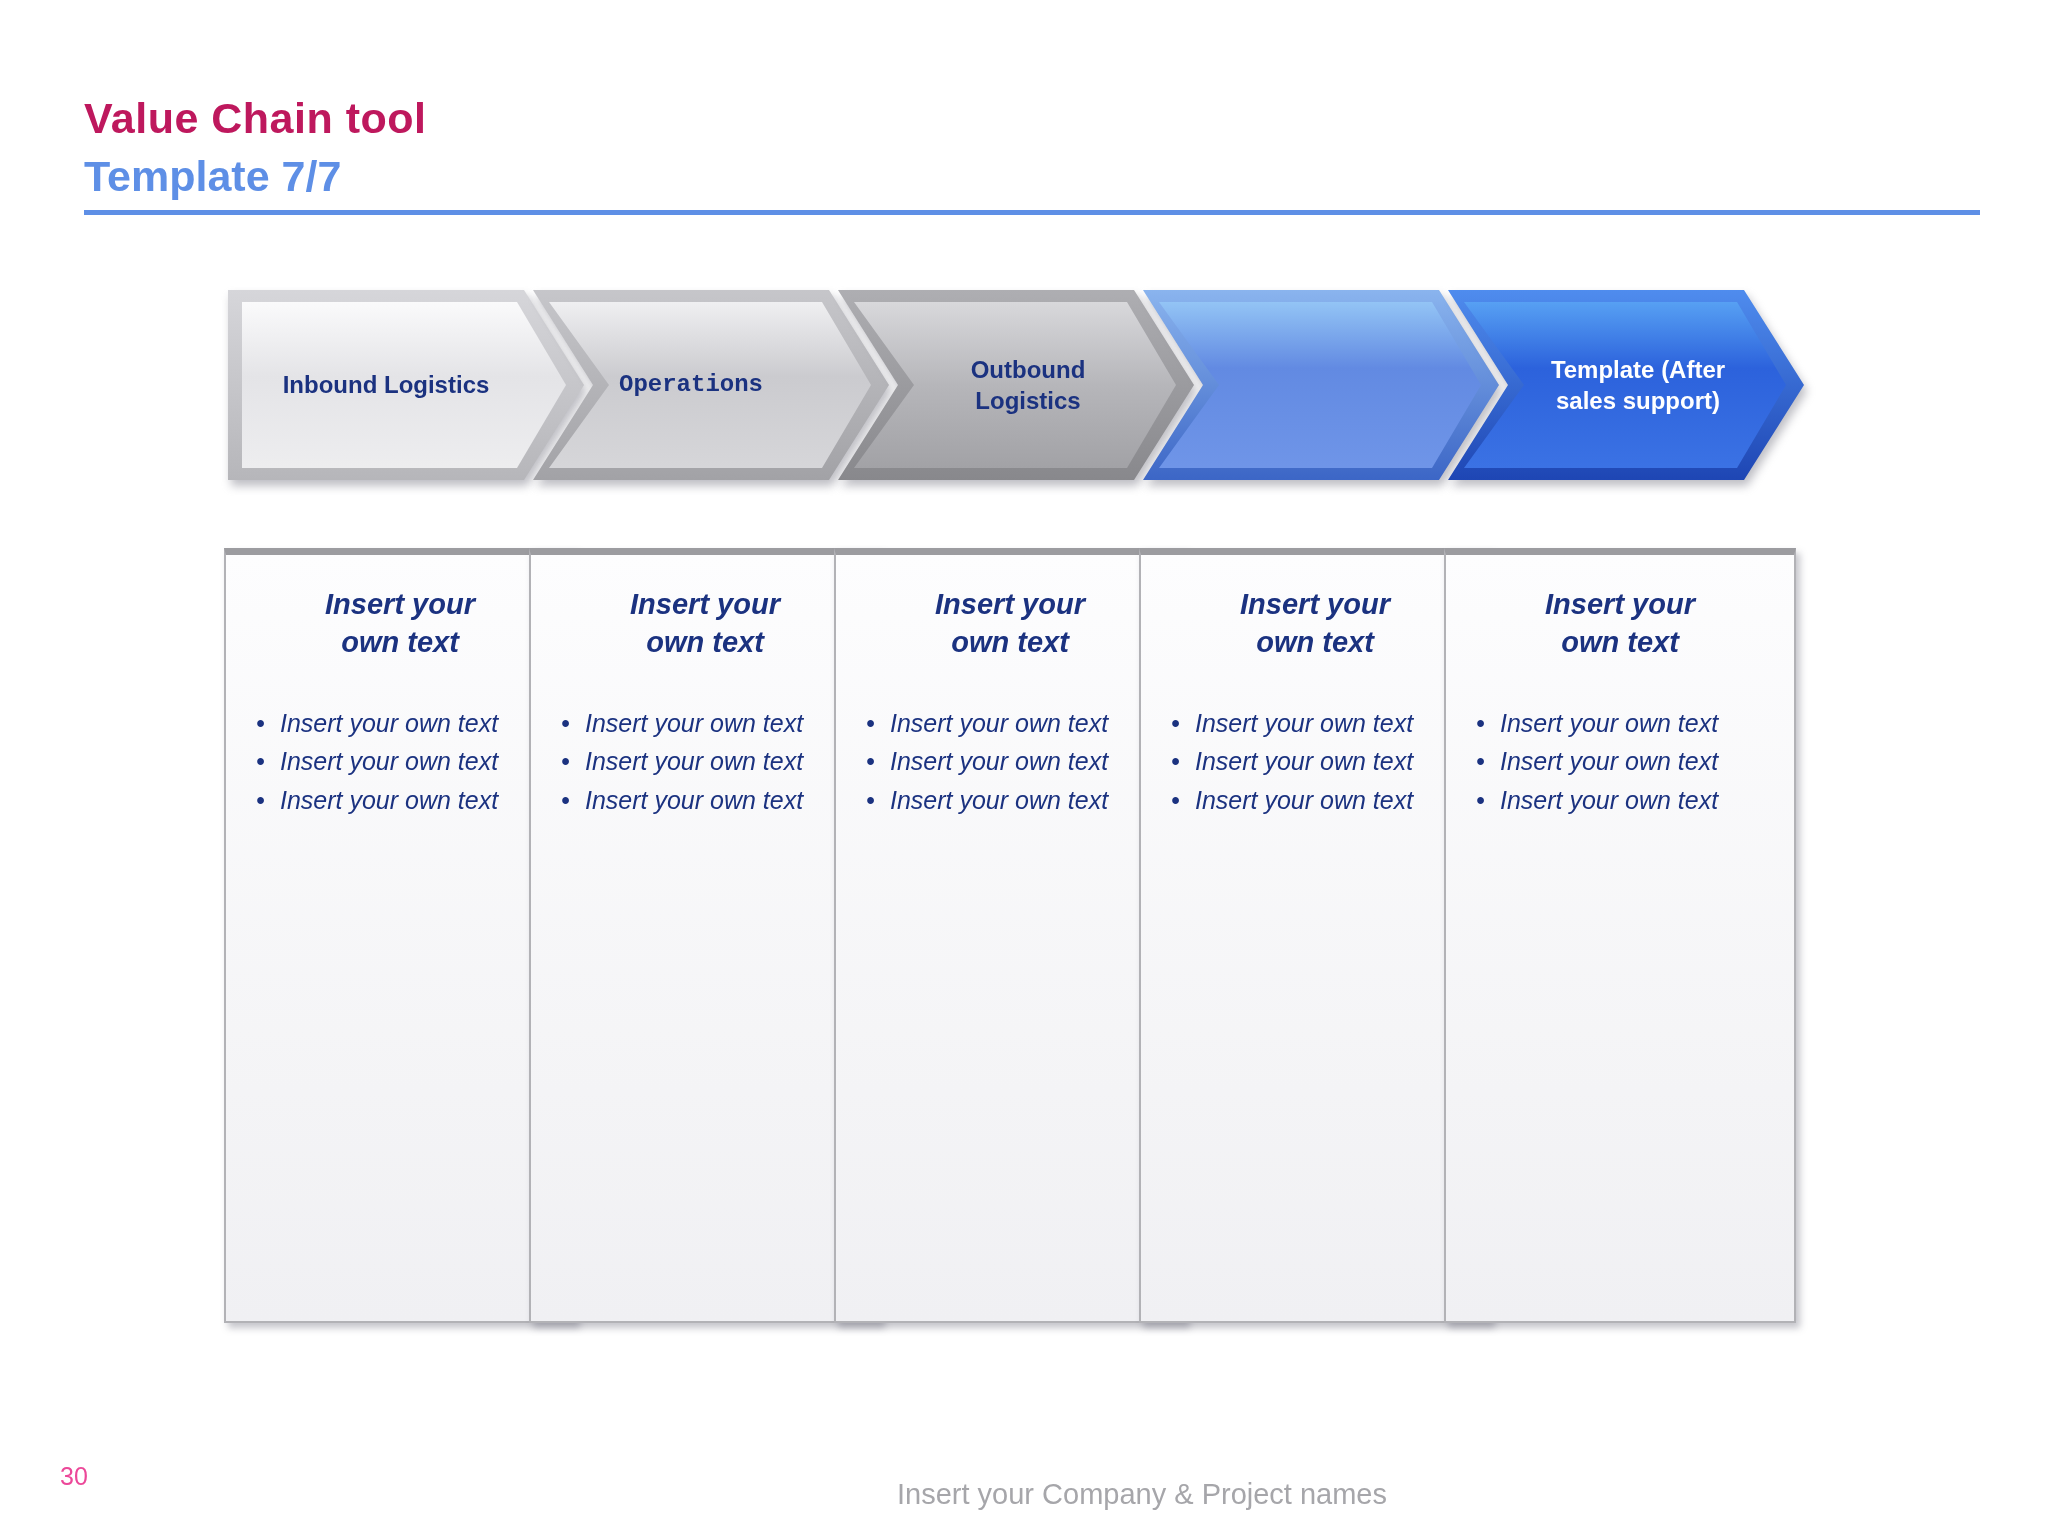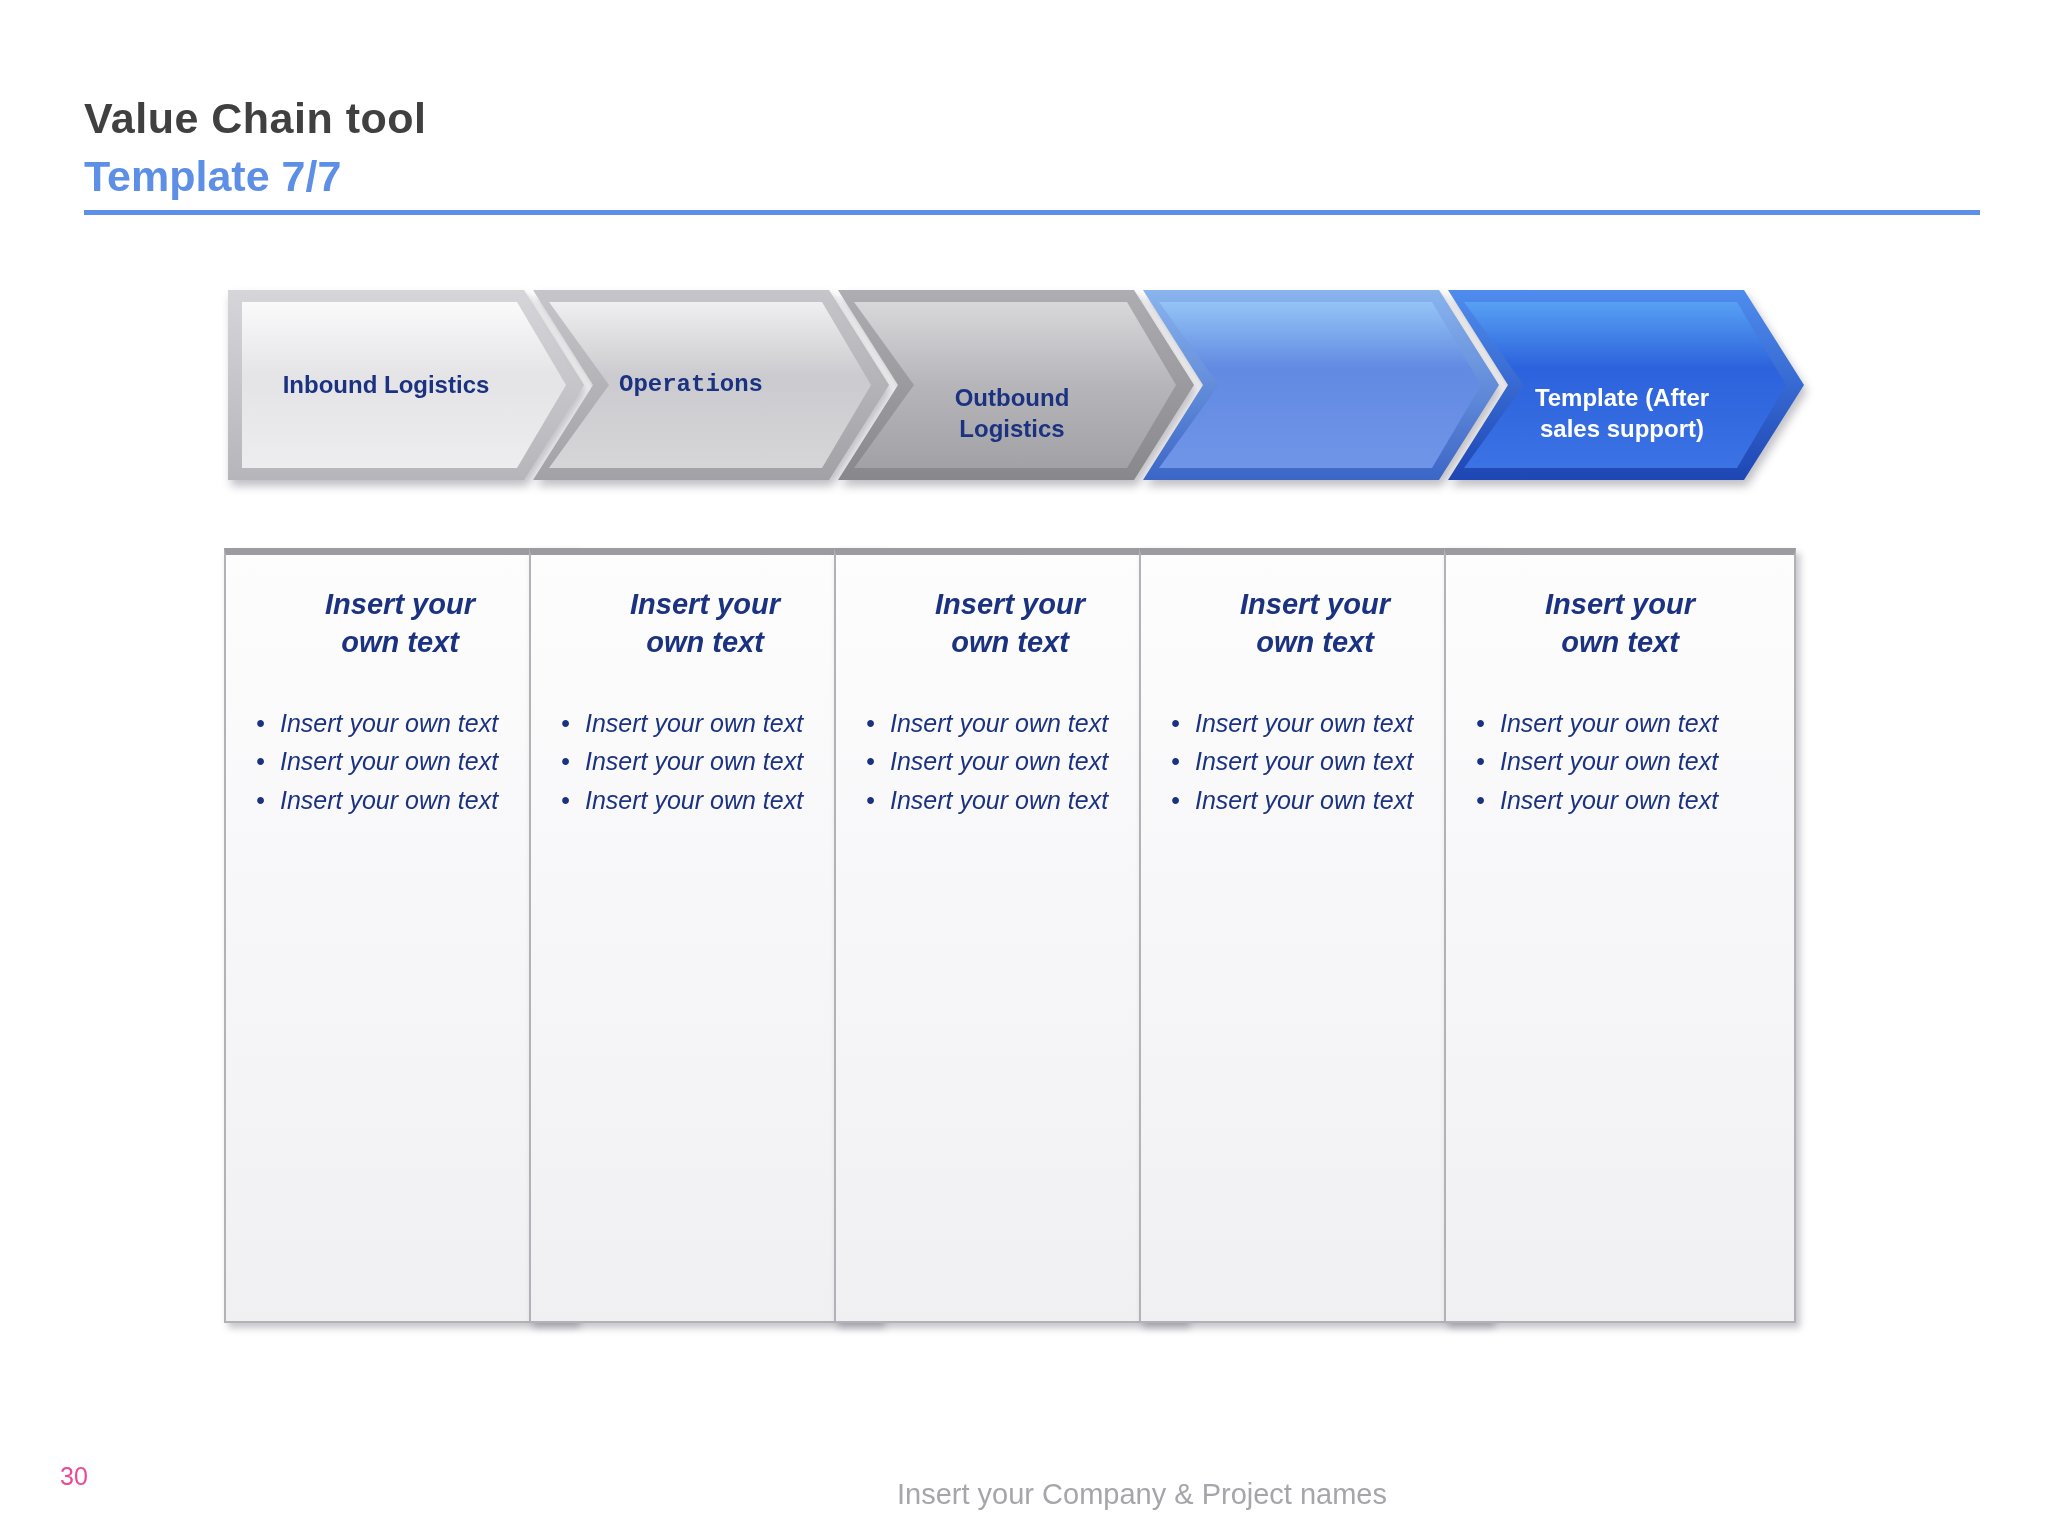--- a/index.html
+++ b/index.html
@@ -7,21 +7,21 @@
     width:2048px; height:1536px;
     background:#ffffff;
     font-family:"Liberation Sans", sans-serif;
     position:relative;
     overflow:hidden;
   }
 
   
   .page-title {
     position:absolute; left:84px; top:94px;
-    font-size:43px; font-weight:bold; color:#404040;
+    font-size:43px; font-weight:bold; color:#be185d;
     letter-spacing:0.5px;
   }
   .page-subtitle {
     position:absolute; left:84px; top:152px;
     font-size:43px; font-weight:700; color:#5e8fe6;
   }
   .title-rule {
     position:absolute; left:84px; top:210px;
     width:1896px; height:5px; background:#5e8fe6;
   }
@@ -35,21 +35,21 @@
   .c3 { left:915px; } .c4 { left:1220px; }
 
   .chevron-label {
     position:absolute; top:0; height:100%;
     display:flex; align-items:center; justify-content:center;
     text-align:center;
     font-weight:bold; font-size:24px; line-height:1.3;
     color:#1b3280;
   }
   .label-wide   { left:20px;  width:276px; }
-  .label-narrow { left:76px;  width:196px;margin-top:28px; }
+  .label-narrow { left:92px;  width:196px; }
   .label-light  { color:#ffffff; }
 
   
   .col {
     position:absolute; top:548px;
     width:352px; height:775px;
     box-sizing:border-box;
     background:linear-gradient(180deg,#fdfdfe 0%, #f4f4f6 70%, #f0f0f3 100%);
     border:2px solid #b2b2b6;
     border-top:7px solid #9c9ca0;

